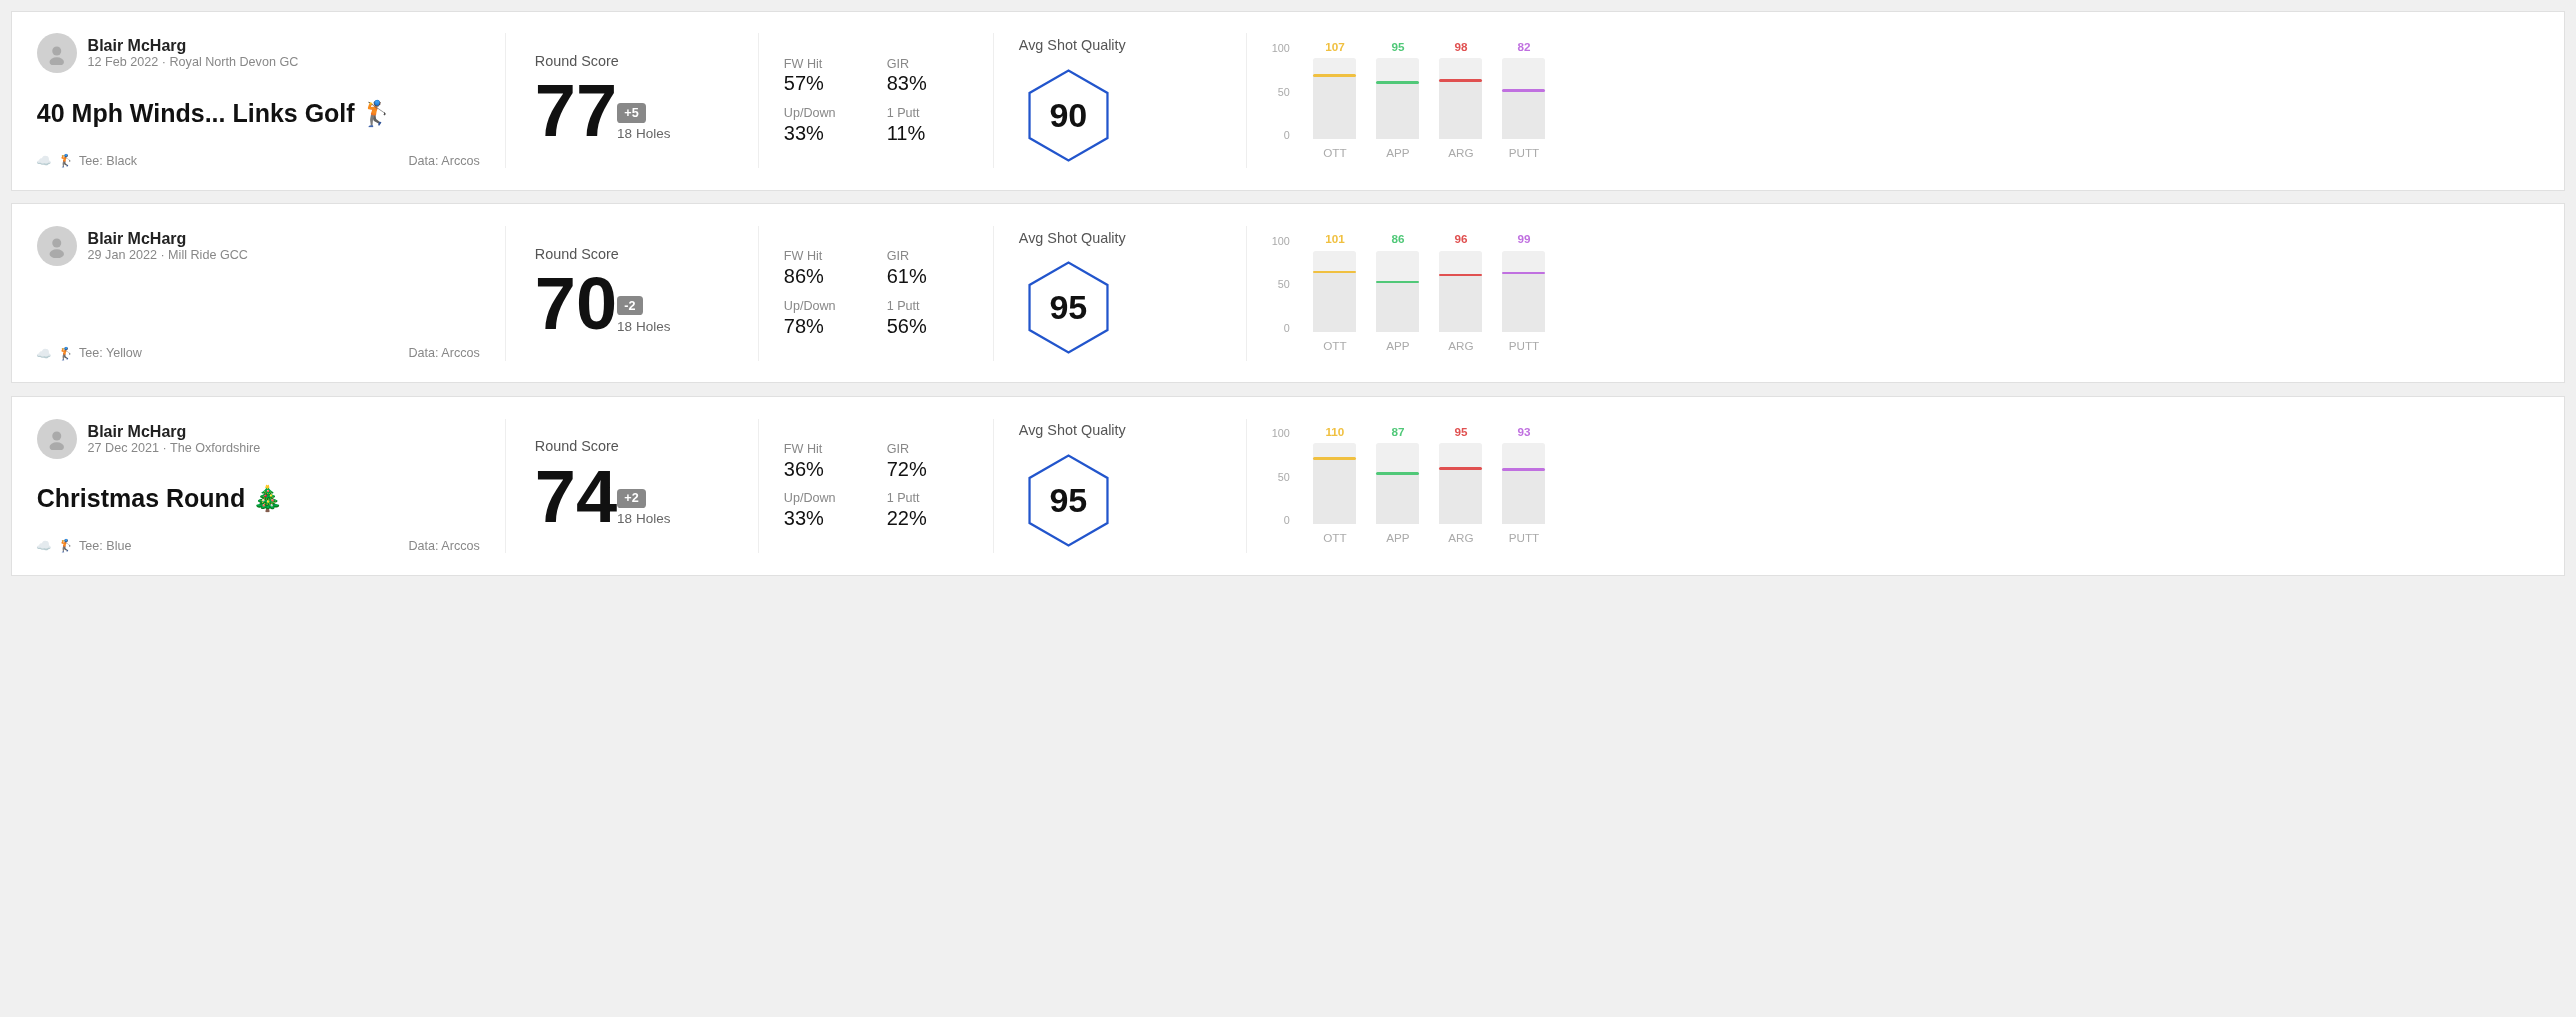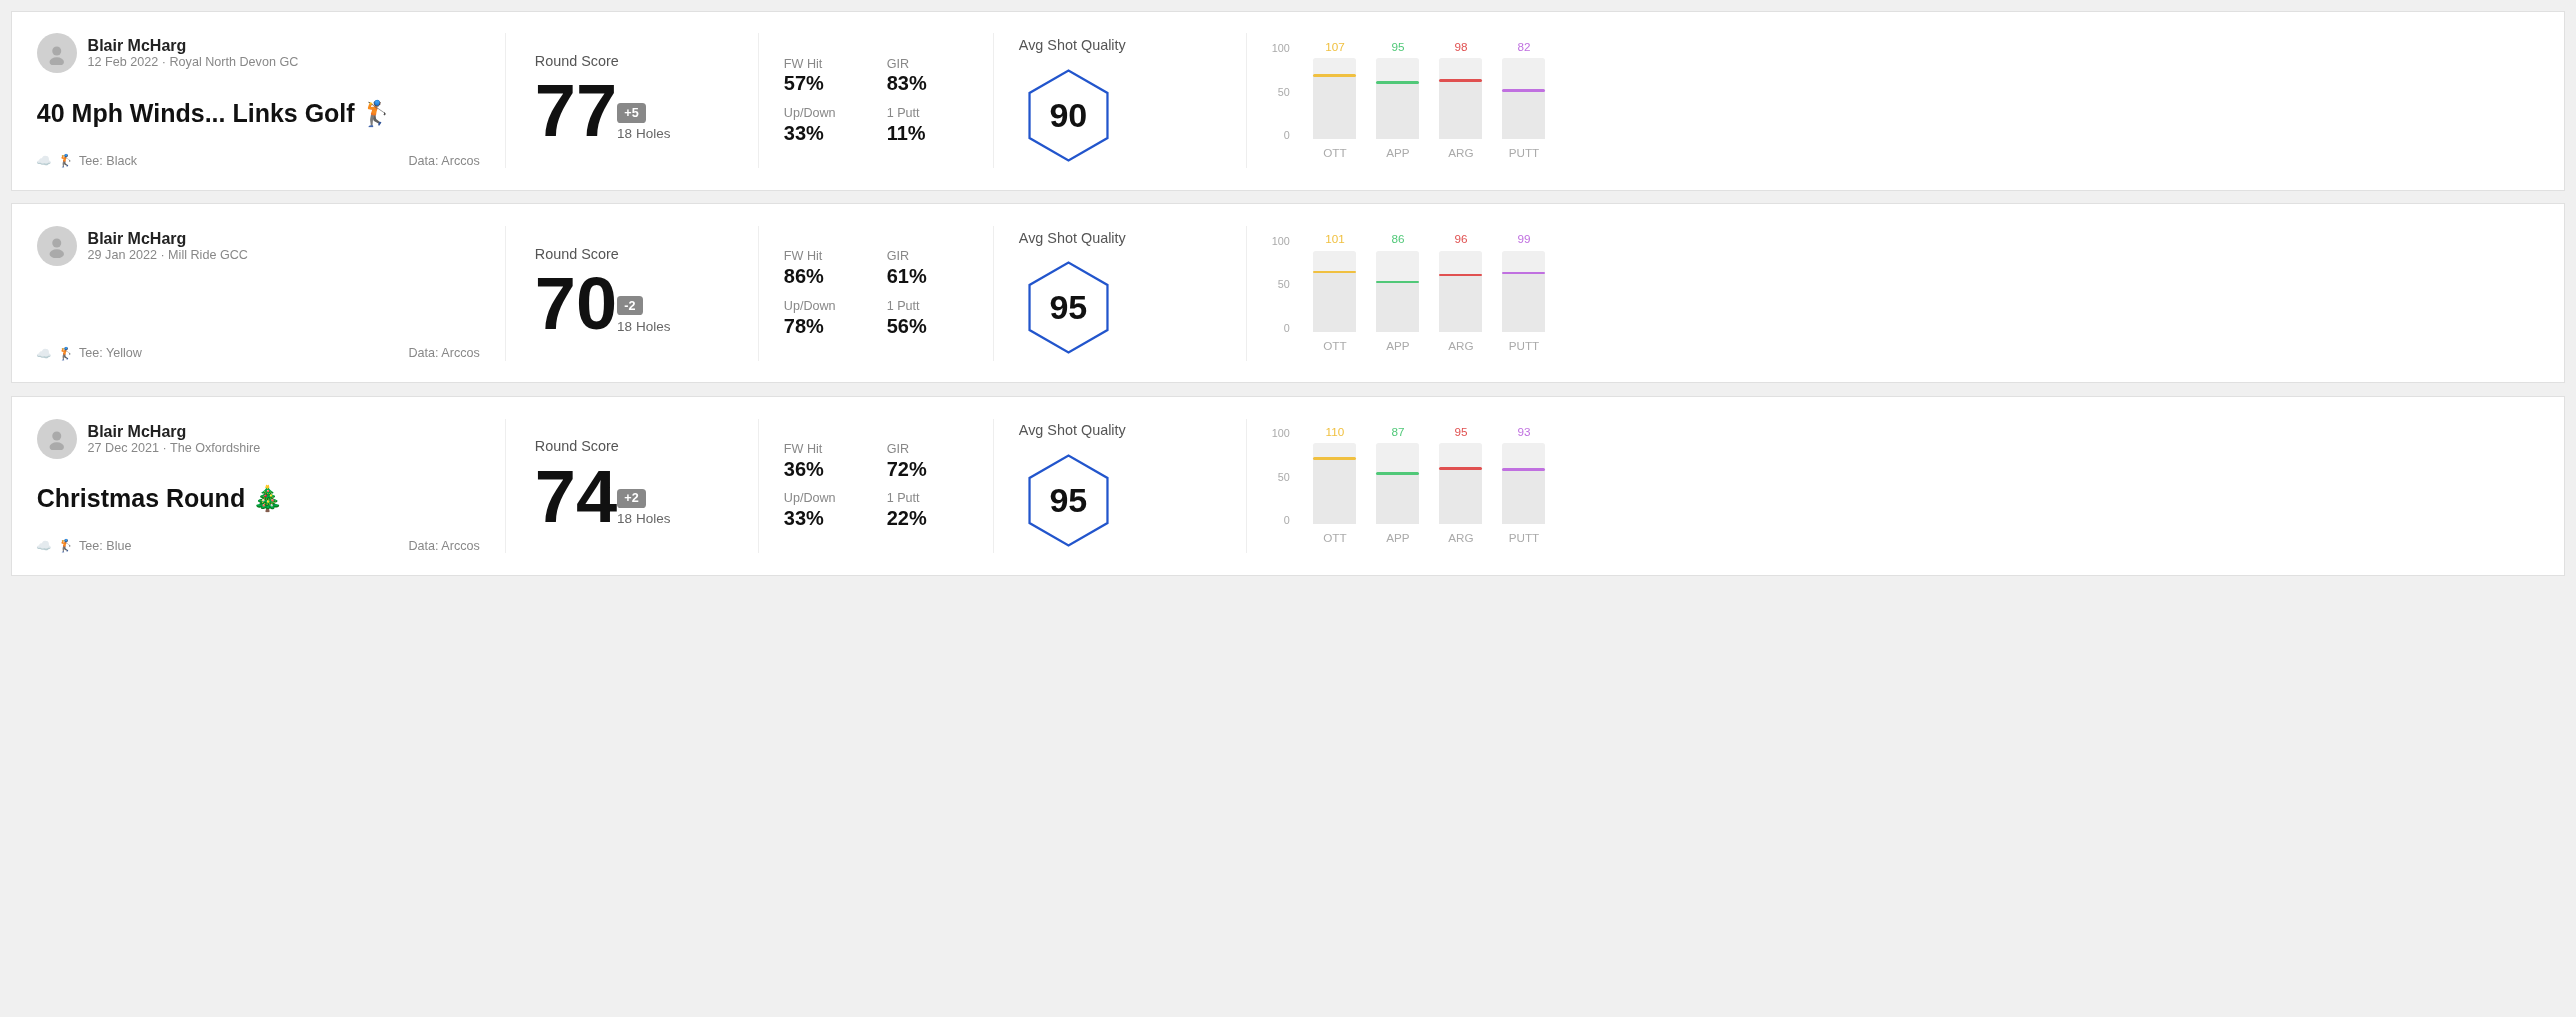--- a/index.html
+++ b/index.html
@@ -157,21 +157,21 @@
     }
 
     .stat-item .stat-label {
       font-size: 12.6px;
       color: #888;
       margin-bottom: 1.8px;
     }
 
     .stat-item .stat-value {
       font-size: 20px;
-      font-weight: 700;
+      font-weight: 400;
       color: #111;
     }
 
     
     .quality-section {
       width: 253px;
       flex-shrink: 0;
       padding: 0 25px;
       display: flex;
       flex-direction: column;
@@ -249,21 +249,21 @@
     .bar-group {
       display: flex;
       flex-direction: column;
       align-items: center;
       gap: 3.6px;
       position: relative;
     }
 
     .bar-value {
       font-size: 11.7px;
-      font-weight: 400;
+      font-weight: 700;
       margin-bottom: 1.8px;
     }
 
     .bar-wrap {
       width: 43px;
       height: 81px;
       background: #f0f0f0;
       border-radius: 2.7px;
       display: flex;
       align-items: flex-end;

